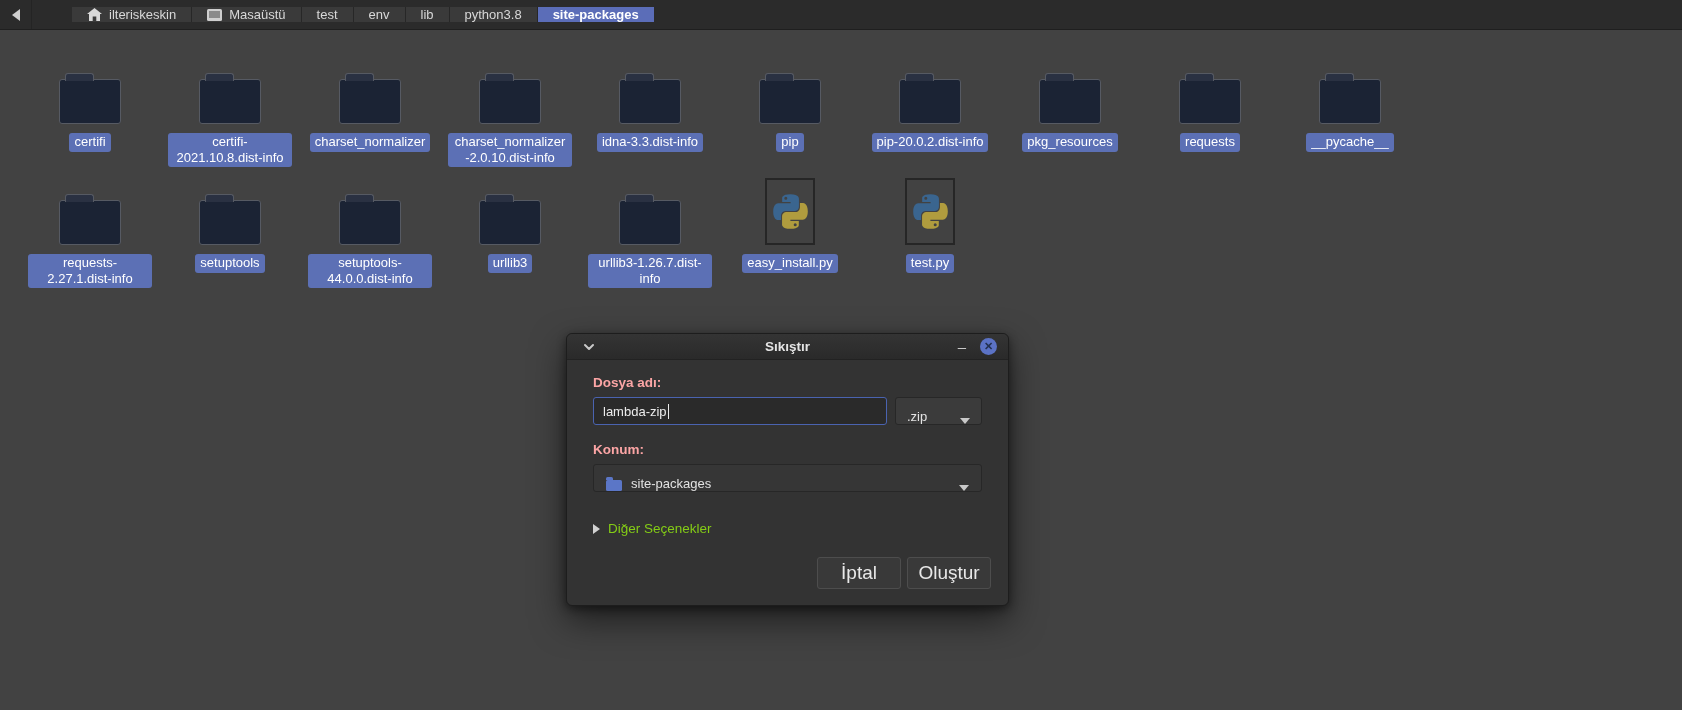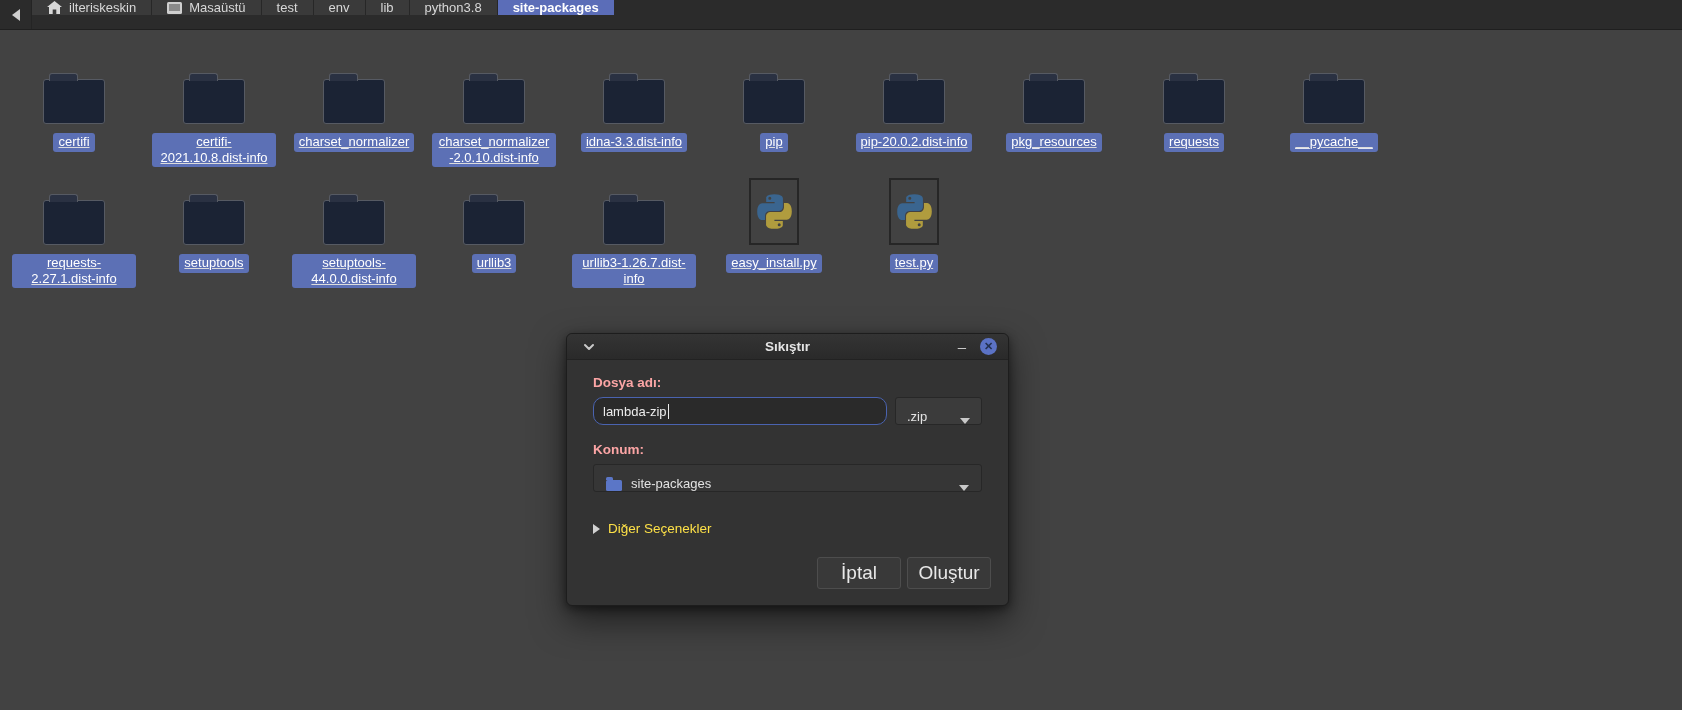--- a/index.html
+++ b/index.html
@@ -19,34 +19,34 @@
   }
   .back-btn {
     width:32px; display:flex; align-items:center; justify-content:center;
     border-right:1px solid #242424; cursor:pointer;
   }
   .back-tri {
     width:0; height:0;
     border-top:6px solid transparent; border-bottom:6px solid transparent;
     border-right:8px solid #cfcfcf;
   }
-  .crumbs { display:flex; align-items:flex-start; }
+  .crumbs { display:flex; align-items:center;margin-left:40px; }
   .crumb {
     display:flex; align-items:center; gap:7px;
     padding:0 15px; font-size:13px; color:#d8d8d8;
     background:#3a3a3a; border-right:1px solid #272727; cursor:pointer;
     white-space:nowrap;
   }
   .crumb.active {
     background:#5b6db8; color:#ffffff; font-weight:bold; border-right:none;
   }
   .crumb svg { display:block; }
 
   
-  .filegrid { padding:26px 0 0 4px;text-decoration:underline; }
+  .filegrid { padding:26px 0 0 20px; }
   .filerow { display:flex; margin-bottom:10px; }
   .cell {
     width:140px; display:flex; flex-direction:column; align-items:center;
     cursor:pointer;
   }
   .iconbox {
     height:68px; display:flex; align-items:flex-end; justify-content:center;
   }
   .folder {
     width:62px; height:45px; background:#1b2334;
@@ -94,21 +94,21 @@
   .close-btn {
     width:17px; height:17px; border-radius:50%; background:#5b72c4;
     color:#23304f; font-size:11px; font-weight:bold;
     display:flex; align-items:center; justify-content:center; cursor:pointer;
   }
   .dbody { padding:15px 26px 0; position:relative; height:246px; }
   .field-label { font-size:13.5px; color:#fca5a5;font-weight:bold; }
   .name-row { display:flex; gap:8px; margin:7px 0 0; }
   .textfield {
     flex:1; height:28px; background:#2a2a2a;
-    border:1px solid #4a63b0; border-radius:10px;
+    border:1px solid #4a63b0; border-radius:3px;
     display:flex; align-items:center; padding:0 9px;
     font-size:13px; color:#ececec; cursor:text;
   }
   .caret { display:inline-block; width:1px; height:15px; background:#e9e9e9; margin-left:1px; }
   .dropdown {
     height:28px; background:#3b3b3b; border:1px solid #272727; border-radius:3px;
     display:flex; align-items:flex-end; cursor:pointer;
   }
   .zip-dd { width:87px; padding:0 11px; justify-content:space-between; font-size:13px; color:#e2e2e2; }
   .dd-arrow {
@@ -124,21 +124,21 @@
   .loc-dd .dd-arrow { margin-left:auto; }
   .mini-folder {
     width:16px; height:11px; background:#5b76c7; border-radius:1.5px; position:relative;
   }
   .mini-folder::before {
     content:""; position:absolute; top:-3px; left:0; width:7px; height:3px;
     background:#5b76c7; border-radius:1.5px 1.5px 0 0;
   }
   .expander {
     margin-top:29px; display:flex; align-items:center; gap:8px;
-    font-size:13.5px; color:#fde047; cursor:pointer;
+    font-size:13.5px; color:#84cc16; cursor:pointer;
   }
   .exp-tri {
     width:0; height:0;
     border-top:5px solid transparent; border-bottom:5px solid transparent;
     border-left:7px solid #d2d2d2;
   }
   .btn-row { position:absolute; right:17px; bottom:17px; display:flex; gap:6px; }
   .dlg-btn {
     width:84px; height:32px; background:#393939;
     border:1px solid #4d4d4d; border-radius:3px;

